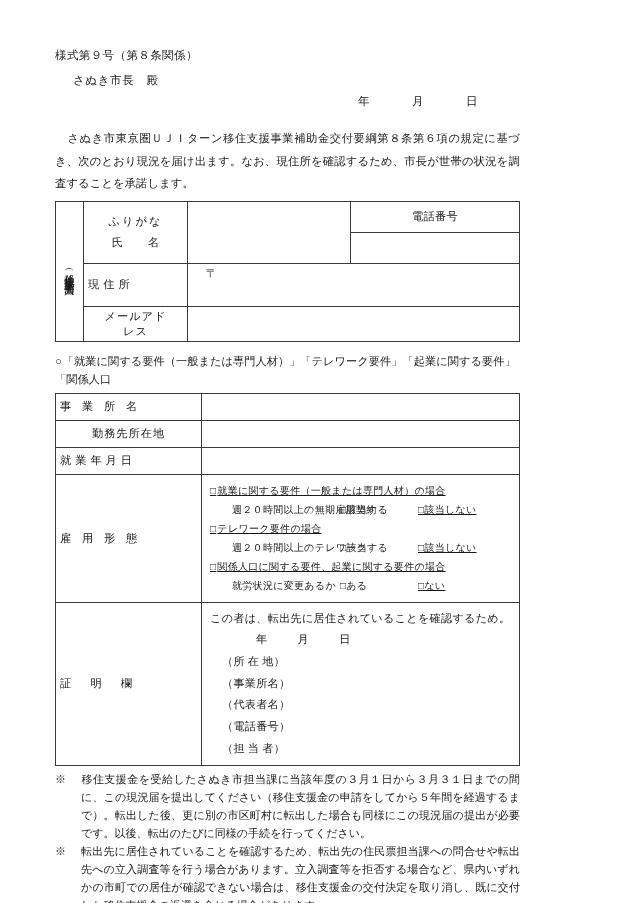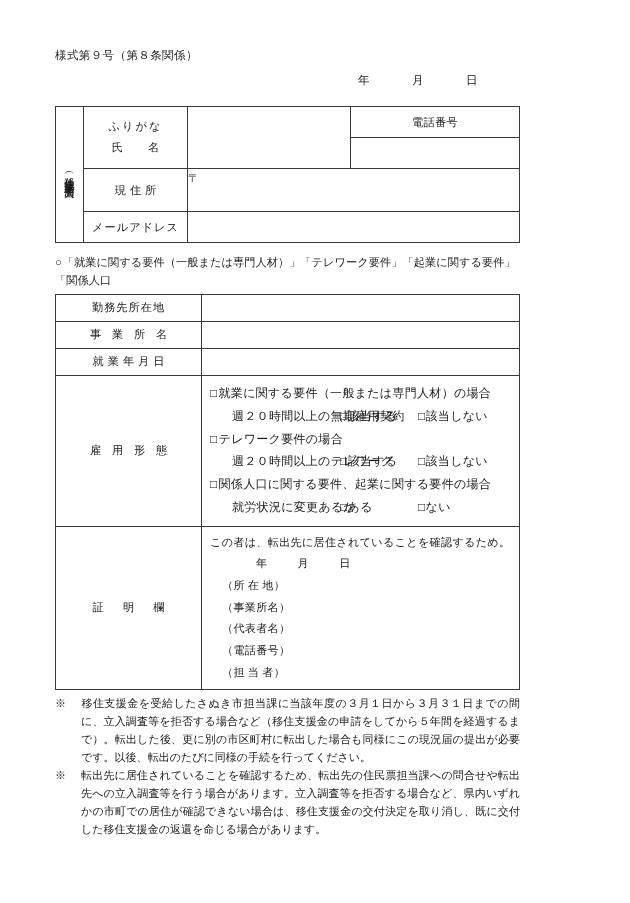--- a/index.html
+++ b/index.html
@@ -67,26 +67,26 @@
   
   table {
     border-collapse: collapse;
     width: 100%;
     table-layout: fixed;
   }
   table td {
     border: 1px solid #3a3a3a;
     font-size: 11.2px;
     vertical-align: middle;
-    padding: 2px 0;
+    padding: 2px 18px;
     letter-spacing: 0.3px;
   }
   .ctr { text-align: center; }
   .spread {
-    text-align: center;
+    text-align: left;
     letter-spacing: 4px;
     padding-left: 4px;
   }
 
   
   .applicant-table { margin-bottom: 10px; }
   .applicant-table td { height: 26px; }
   .vert-label {
     width: 26px;
     padding: 4px 1px;
@@ -125,21 +125,22 @@
   }
   .note-block .marker { margin-right: 1px; }
   .note-block .cont { display: block; padding-left: 14px; }
 
   
   .emp-table td { height: 22px; }
   .emp-table .hdr { width: 146px; }
   .emp-body {
     padding: 6px 0 7px 8px;
     line-height: 1.9;
-    font-size: 12px;
+    font-size: 10px;
+    text-decoration: underline;
   }
   .emp-body .row-q { white-space: nowrap; }
   .emp-body .sub {
     display: inline-block;
     padding-left: 22px;
   }
   .emp-body .opt1 { display: inline-block; width: 108px; }
   .emp-body .opt2 { display: inline-block; width: 78px; }
   .cbox { margin-right: 1px; }
 
@@ -174,25 +175,27 @@
   .fn .fmark { display: inline-block; width: 26px; text-indent: 0; }
 </style>
 </head>
 <body>
 
 <div class="page">
 
   <div class="form-no">様式第９号（第８条関係）</div>
 
 
+  <div class="addressee">さぬき市長　殿</div>
 
   <div class="date-line">
     <span>年</span><span class="gap"></span><span>月</span><span class="gap"></span><span>日</span>
   </div>
 
+  <p class="intro"><span class="indent"></span><span>さぬき市東京圏ＵＪＩターン移住支援事業補助金交付要綱第８条第６項の規定に基づき、次のとおり現況を届け出ます。なお、現住所を確認するため、市長が世帯の状況を調査することを承諾します。</span></p>
 
   <table class="applicant-table">
     <colgroup>
       <col style="width:28px">
       <col style="width:104px">
       <col style="width:163px">
       <col style="width:auto">
     </colgroup>
     <tbody>
       <tr>
@@ -229,25 +232,25 @@
     <span class="marker">○</span><span>「就業に関する要件（一般または専門人材）」「テレワーク要件」「起業に関する要件」「関係人口</span>
   </div>
 
   <table class="emp-table">
     <colgroup>
       <col style="width:146px">
       <col style="width:auto">
     </colgroup>
     <tbody>
       <tr>
+        <td class="hdr spread">事 業 所 名</td>
+        <td></td>
+      </tr>
+      <tr>
         <td class="hdr ctr" style="letter-spacing:1px">勤務先所在地</td>
-        <td></td>
-      </tr>
-      <tr>
-        <td class="hdr spread">事 業 所 名</td>
         <td></td>
       </tr>
       <tr>
         <td class="hdr spread">就業年月日</td>
         <td></td>
       </tr>
       <tr>
         <td class="hdr spread">雇 用 形 態</td>
         <td class="emp-body">
 
@@ -285,18 +288,18 @@
           <span class="proof-item">（事業所名）</span>
           <span class="proof-item">（代表者名）</span>
           <span class="proof-item">（電話番号）</span>
           <span class="proof-item">（担 当 者）</span>
         </td>
       </tr>
     </tbody>
   </table>
 
   <div class="footnotes">
-    <span class="fn"><span class="fmark">※</span><span>移住支援金を受給したさぬき市担当課に当該年度の３月１日から３月３１日までの間に、立入調査等を拒否する場合など（移住支援金の申請をしてから５年間を経過するまで）。転出した後、更に別の市区町村に転出した場合も同様にこの現況届の提出が必要です。以後、転出のたびに同様の手続を行ってください。</span></span>
+    <span class="fn"><span class="fmark">※</span><span>移住支援金を受給したさぬき市担当課に当該年度の３月１日から３月３１日までの間に、この現況届を提出してください（移住支援金の申請をしてから５年間を経過するまで）。転出した後、更に別の市区町村に転出した場合も同様にこの現況届の提出が必要です。以後、転出のたびに同様の手続を行ってください。</span></span>
     <span class="fn"><span class="fmark">※</span><span>転出先に居住されていることを確認するため、転出先の住民票担当課への問合せや転出先への立入調査等を行う場合があります。立入調査等を拒否する場合など、県内いずれかの市町での居住が確認できない場合は、移住支援金の交付決定を取り消し、既に交付した移住支援金の返還を命じる場合があります。</span></span>
 
   </div>
 
 </div>
 
 </body></html>

